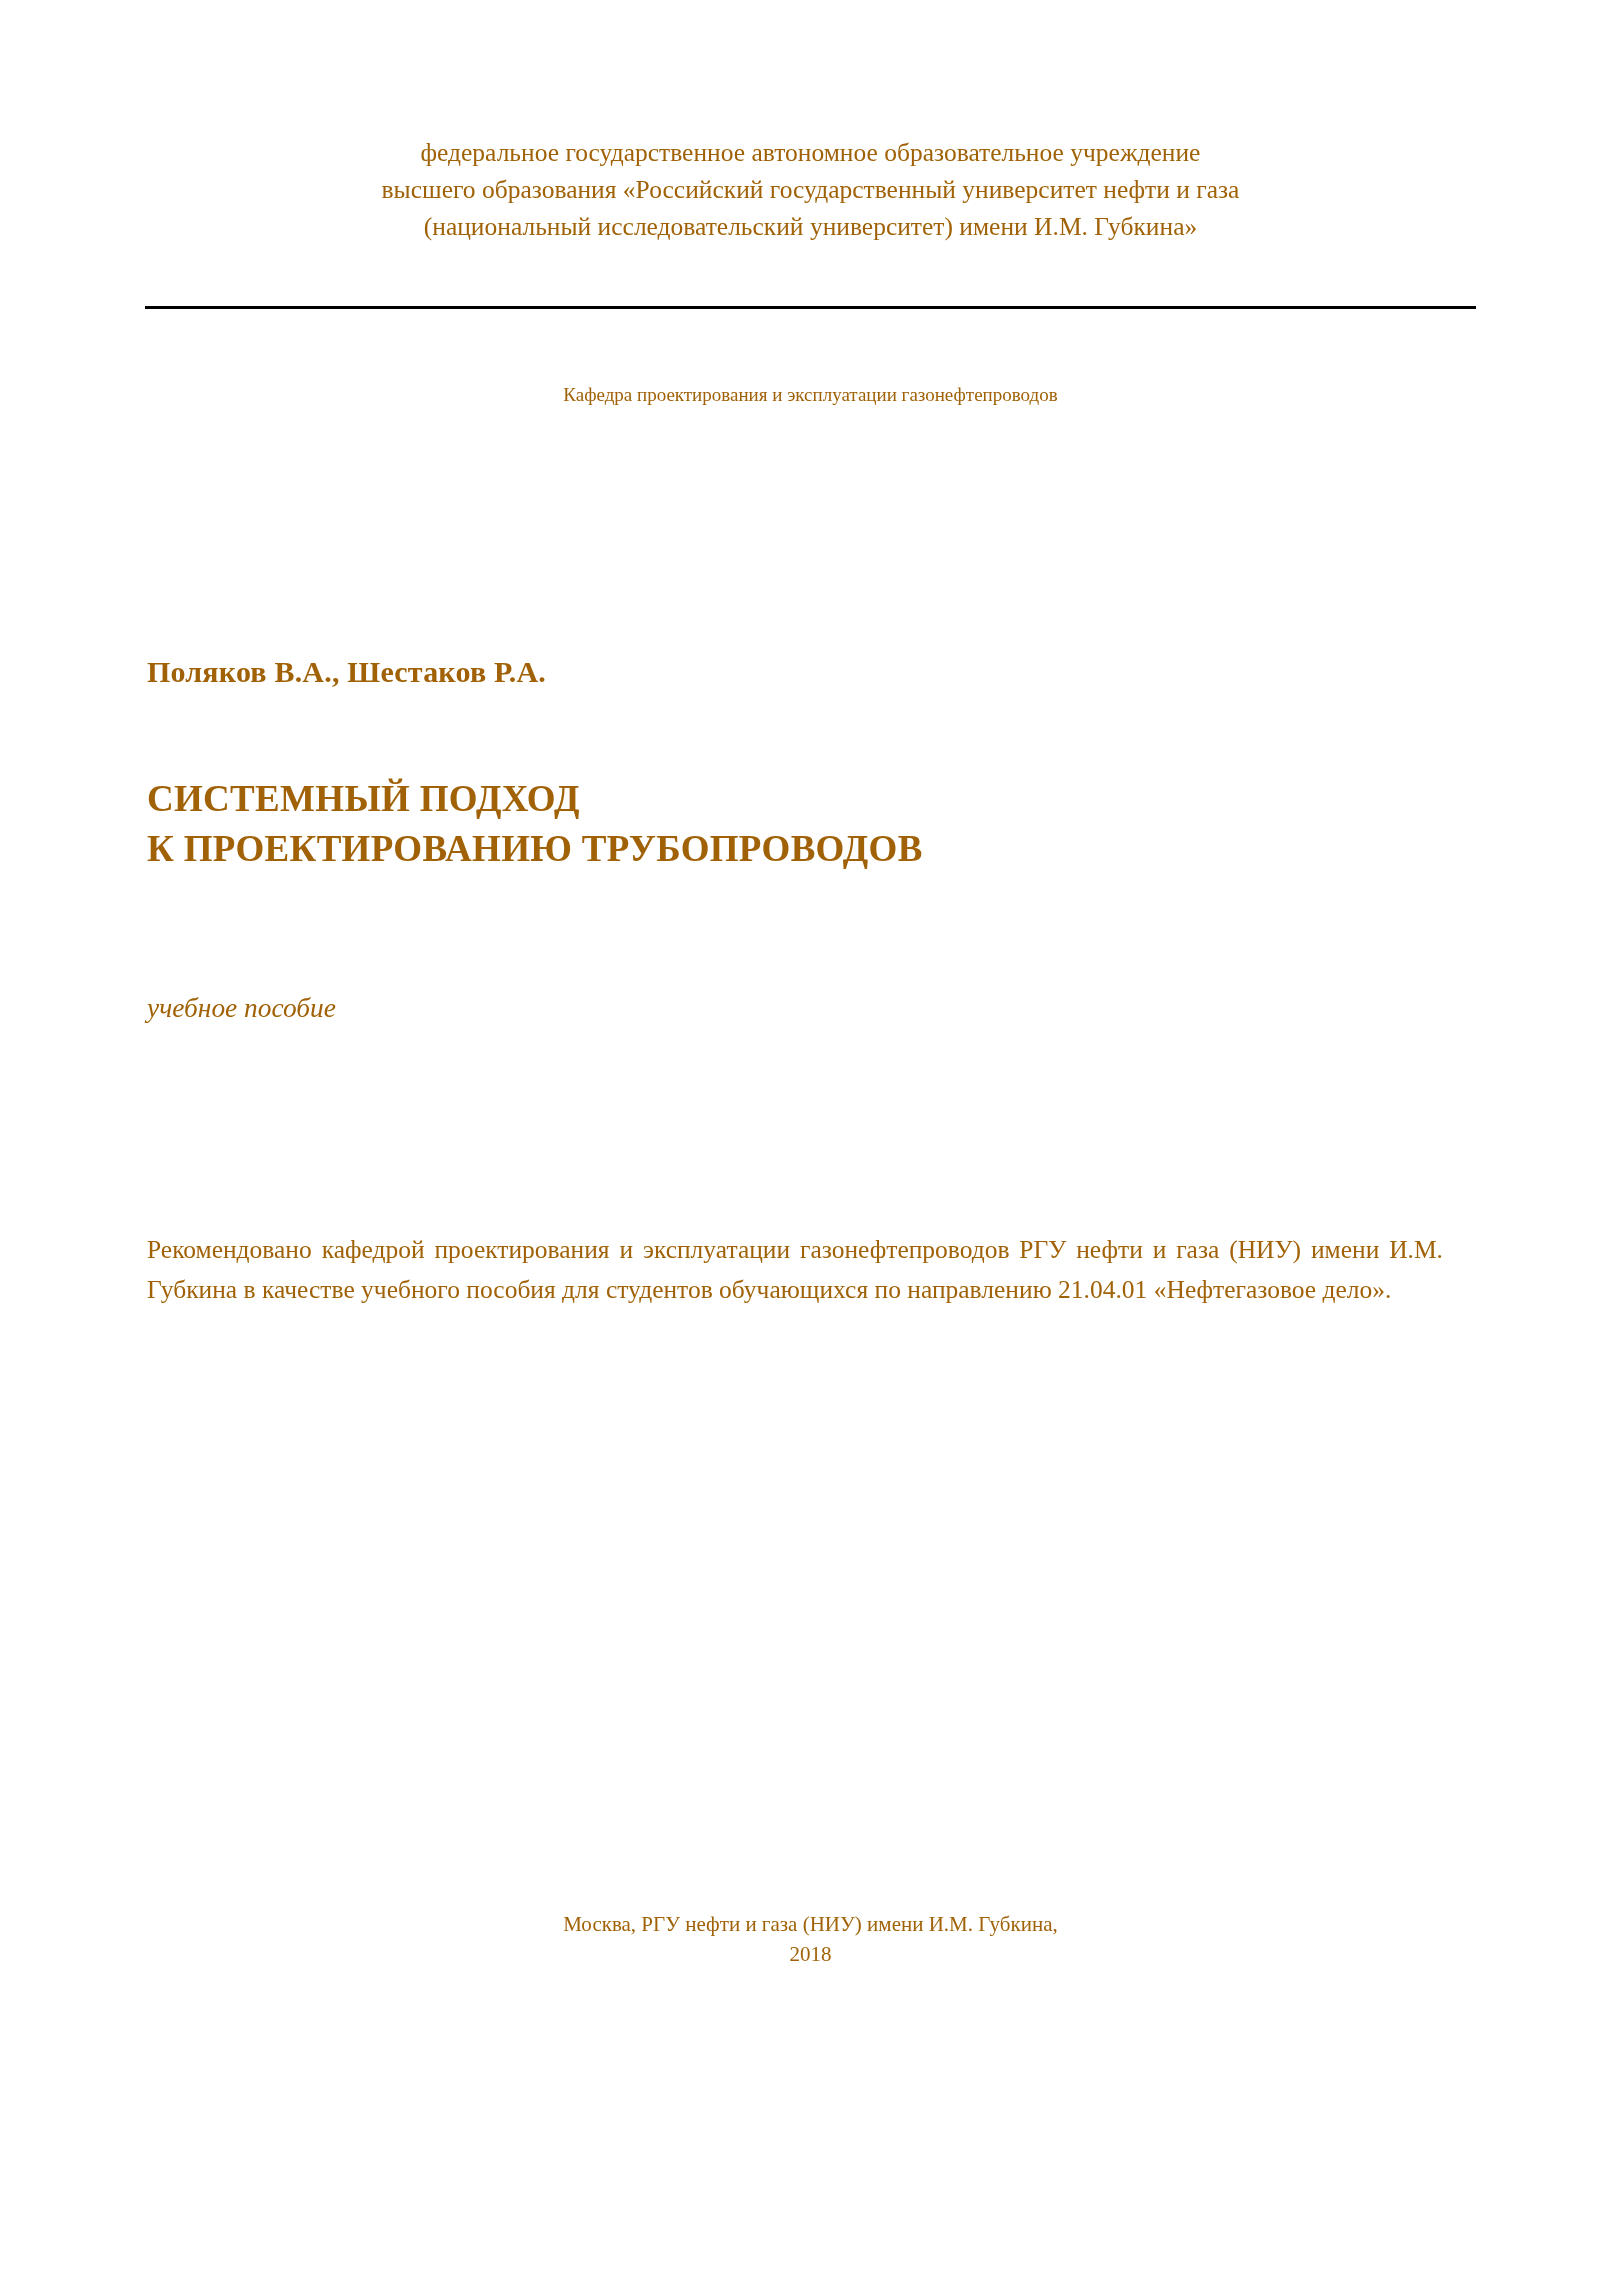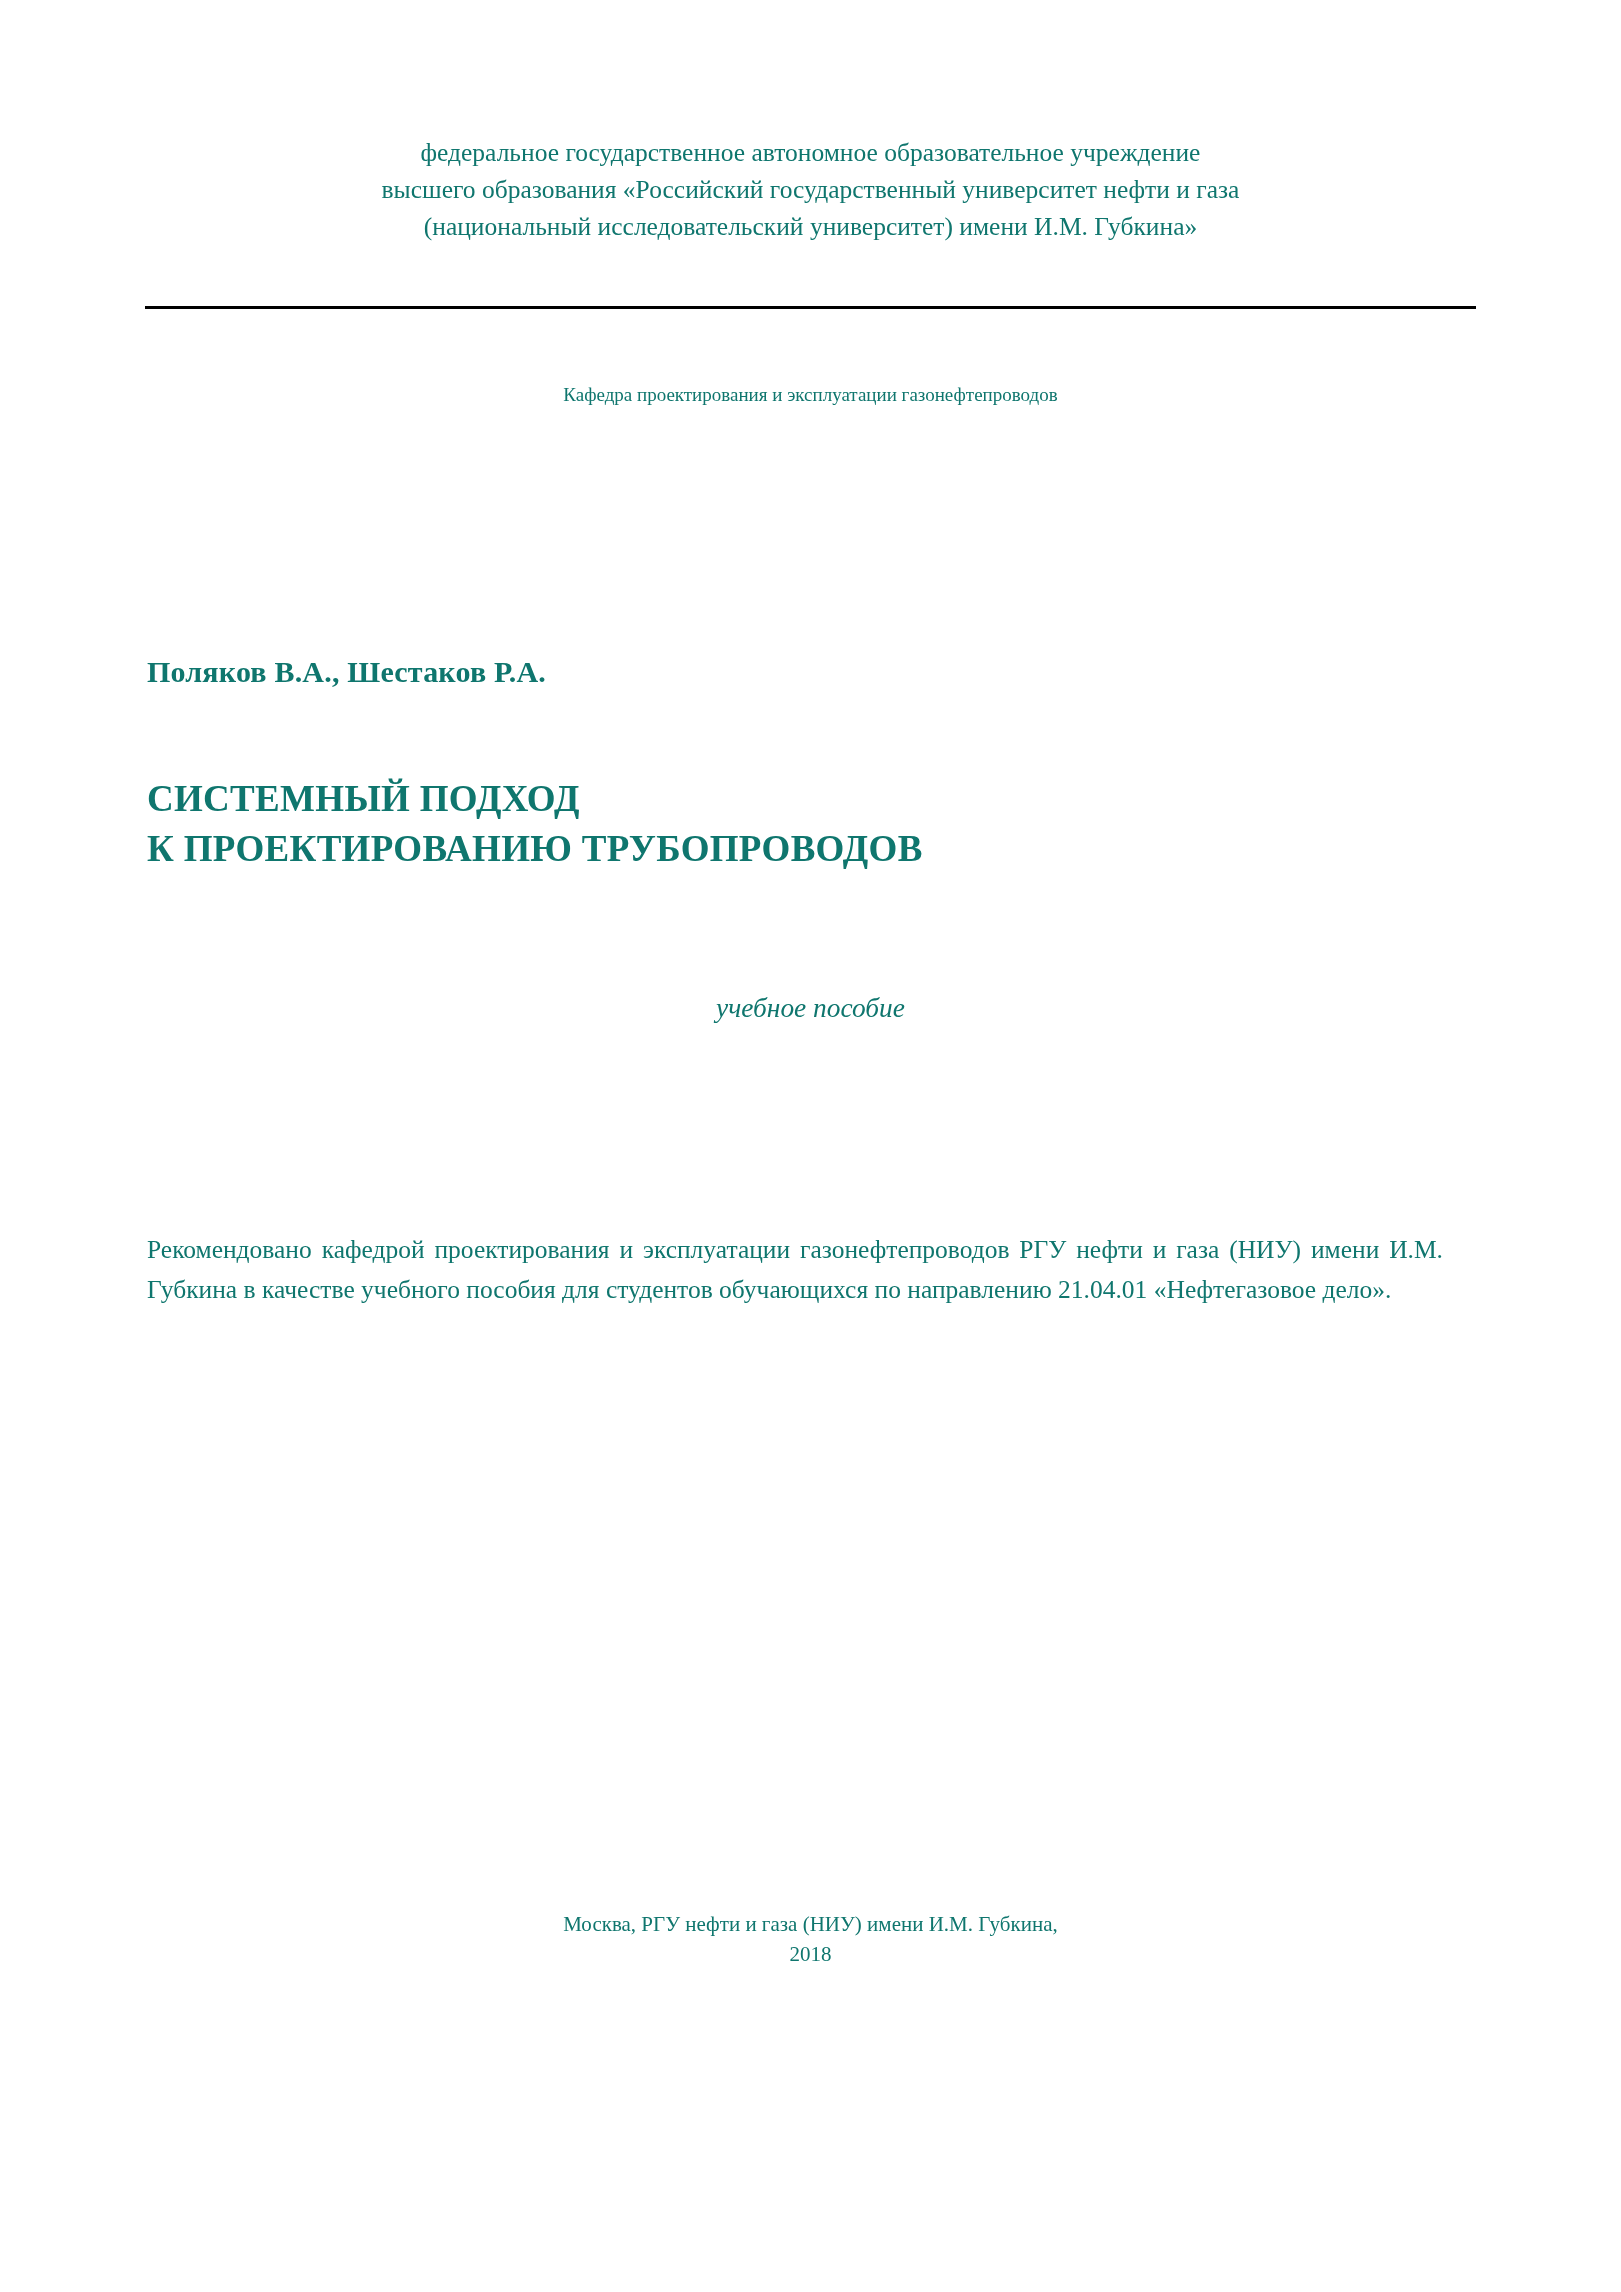--- a/index.html
+++ b/index.html
@@ -7,21 +7,21 @@
     padding: 0;
     background: #ffffff;
   }
   .page {
     position: relative;
     width: 1621px;
     height: 2293px;
     margin: 0 auto;
     background: #ffffff;
     font-family: "Liberation Serif", "DejaVu Serif", serif;
-    color: #0f766e;
+    color: #a16207;
     box-sizing: border-box;
     overflow: hidden;
   }
 
   .institution {
     position: absolute;
     top: 135px;
     left: 147px;
     width: 1327px;
     text-align: center;
@@ -76,21 +76,21 @@
   .title .line {
     display: block;
     white-space: nowrap;
   }
 
   .subtitle {
     position: absolute;
     top: 993px;
     left: 147px;
     width: 1327px;
-    text-align: center;
+    text-align: left;
     font-size: 27.4px;
     font-style: italic;
   }
 
   .recommendation {
     position: absolute;
     top: 1230px;
     left: 147px;
     width: 1296px;
     text-align: justify;

